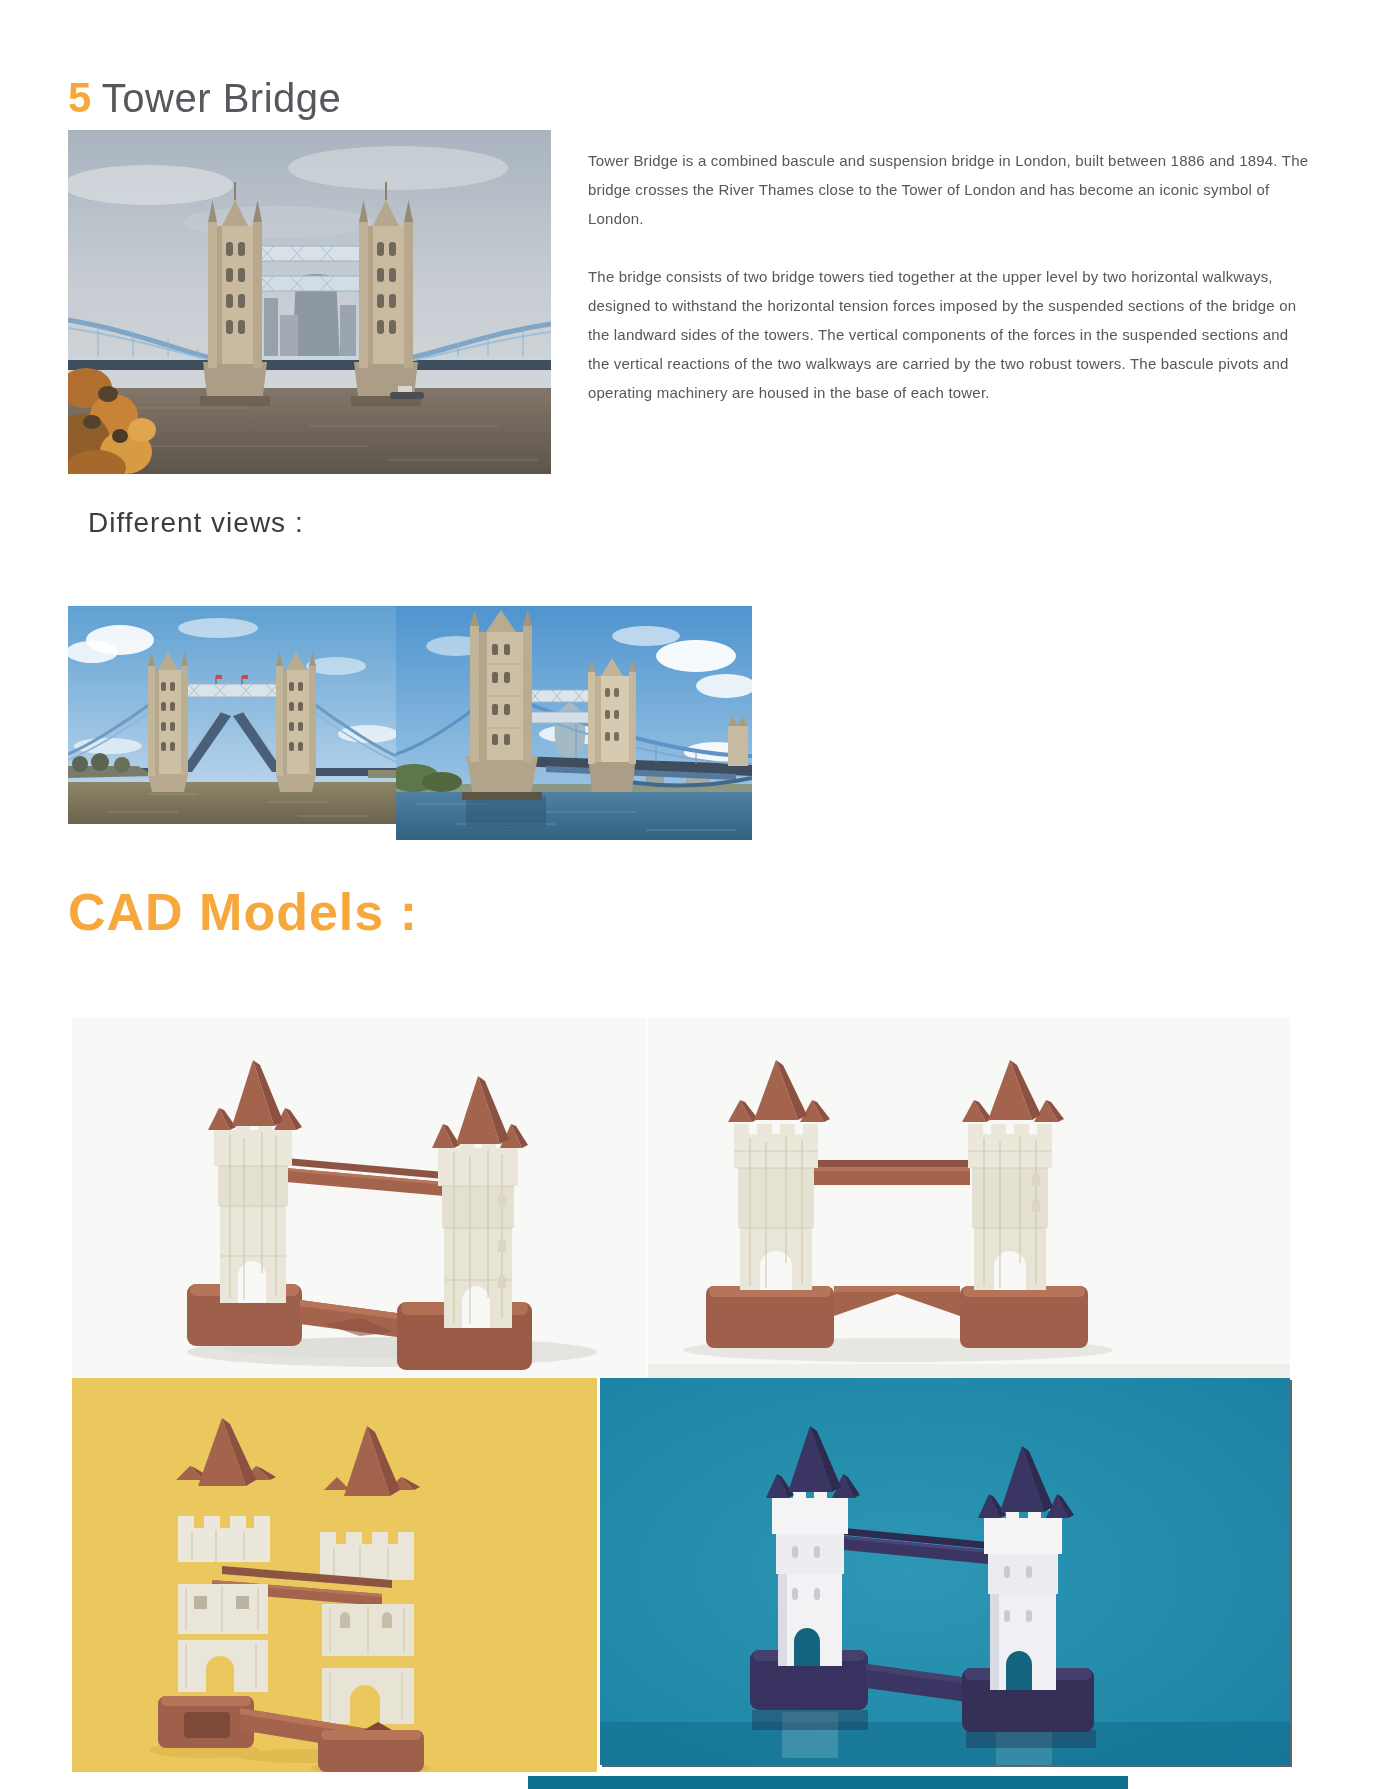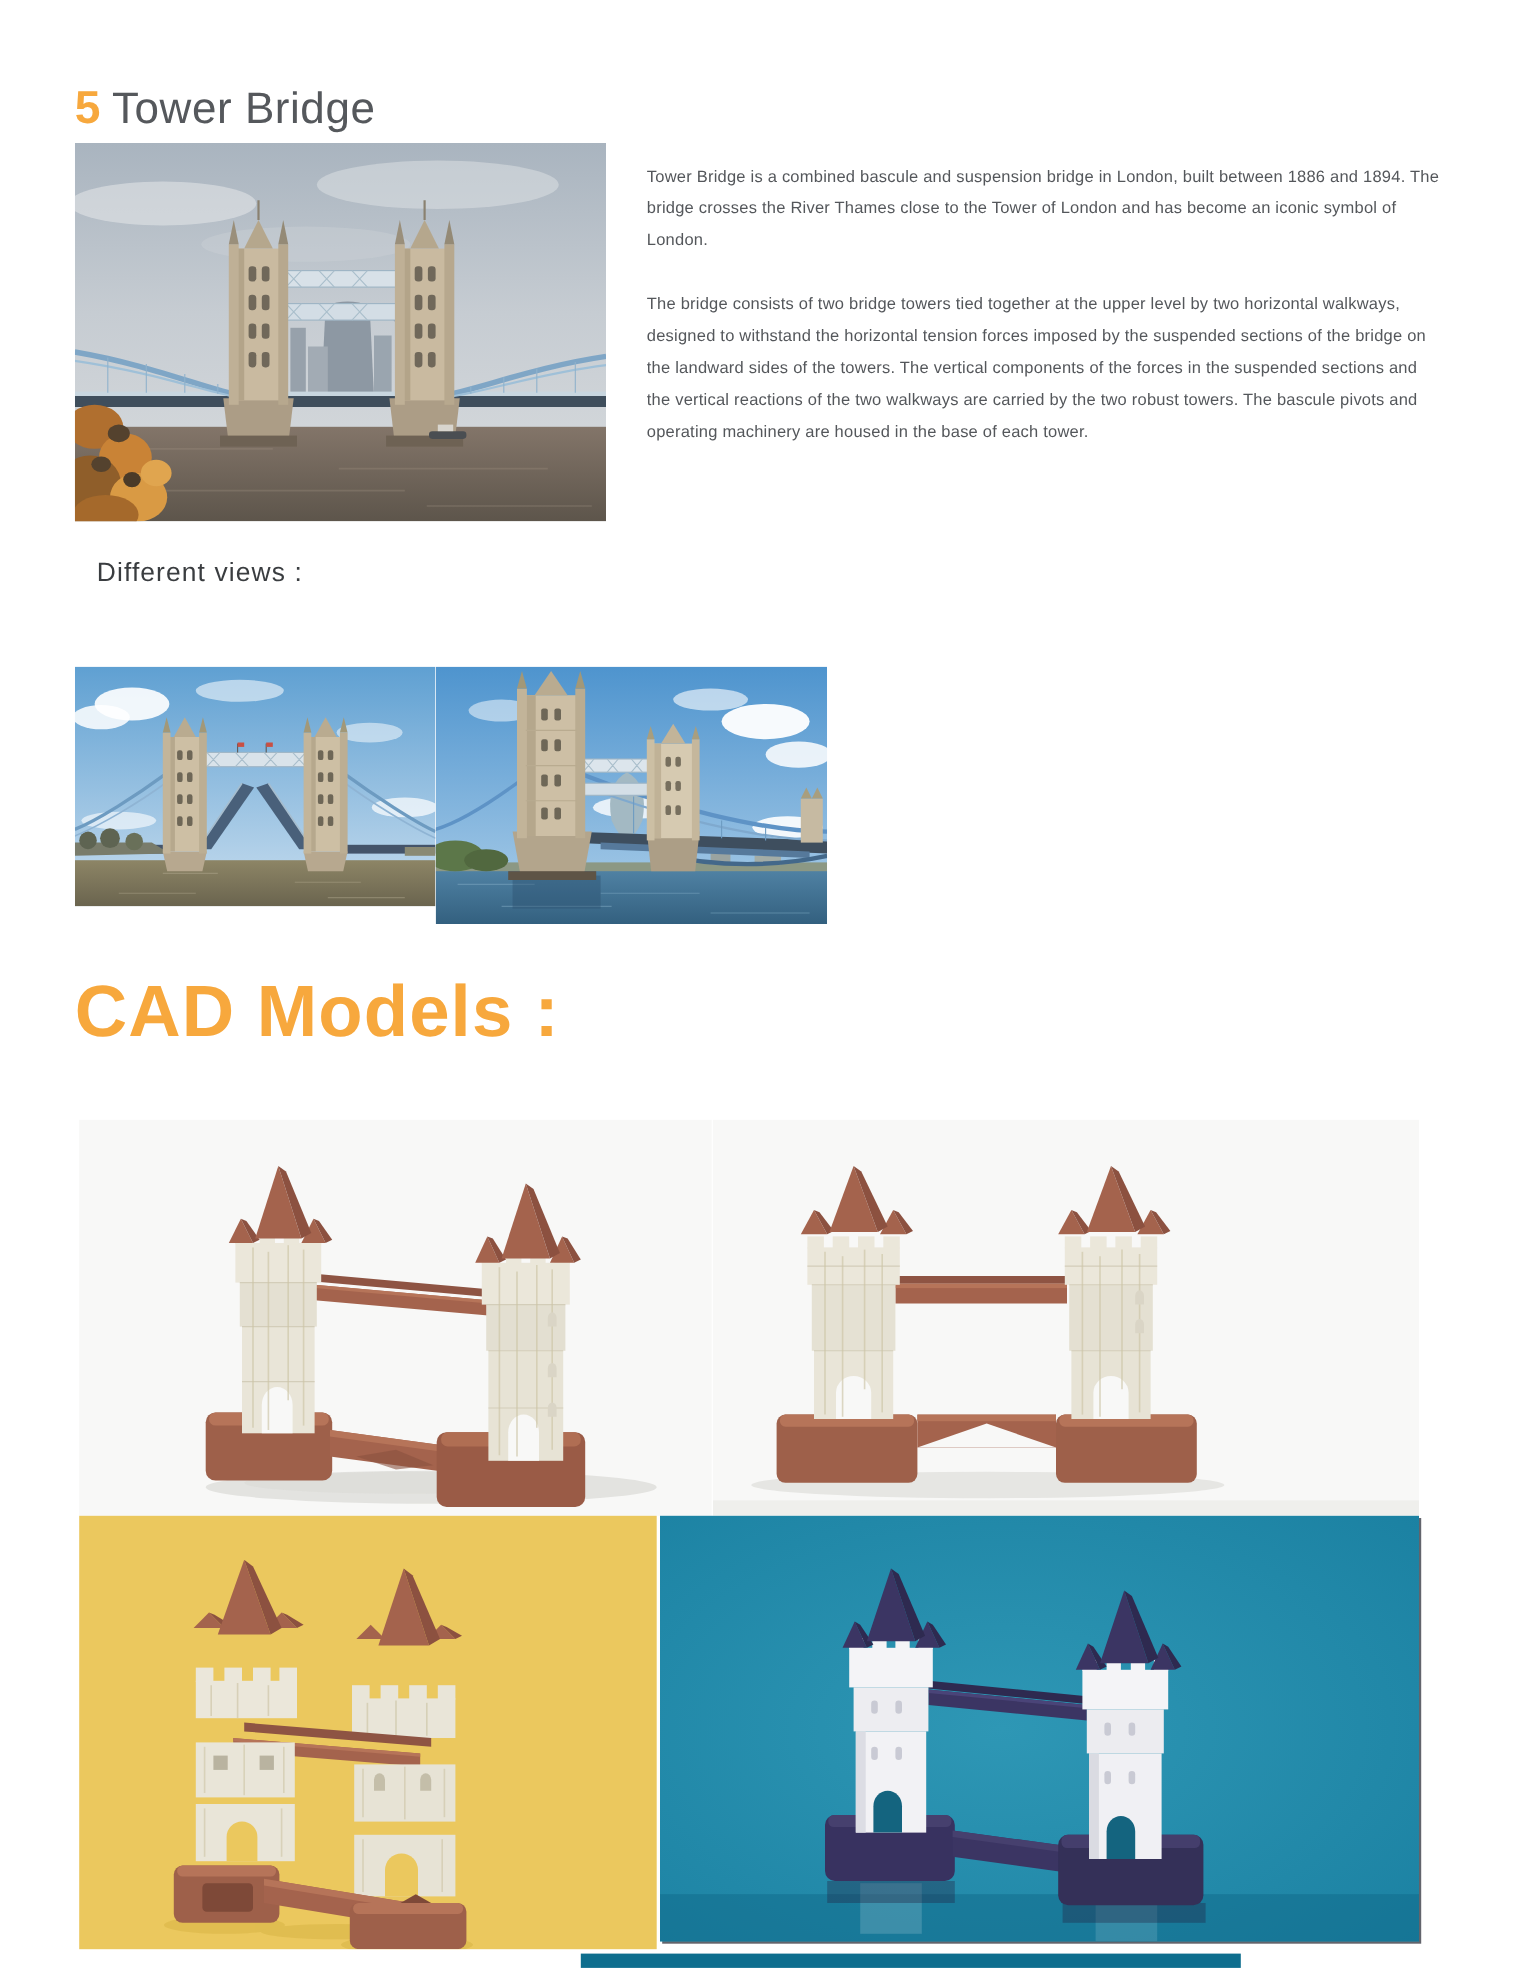--- a/index.html
+++ b/index.html
@@ -8,22 +8,22 @@
   }
   html,body{margin:0;padding:0;background:#ffffff;}
   body{font-family:"Liberation Sans", sans-serif;}
   .page{position:relative;width:1400px;height:1789px;background:#fff;overflow:hidden;}
   .abs{position:absolute;}
   .header{left:68px;top:74px;font-size:40px;letter-spacing:.5px;white-space:nowrap;}
   .sec-num{color:var(--accent-orange);font-weight:bold;font-size:42px;}
   .sec-title{color:var(--title-gray);margin-left:10px;}
   .body-text{left:588px;top:146px;width:726px;font-size:15px;line-height:29px;color:var(--body-text);letter-spacing:.2px;}
   .body-text p{margin:0 0 29px 0;}
-  .diff-label{left:88px;top:507px;font-size:24px;color:var(--label-gray);letter-spacing:1px;}
-  .cad-heading{left:68px;top:886px;font-size:66px;line-height:1;font-weight:bold;color:var(--accent-orange);letter-spacing:1px;white-space:nowrap;}
+  .diff-label{left:88px;top:507px;font-size:28px;color:var(--label-gray);letter-spacing:1px;}
+  .cad-heading{left:68px;top:886px;font-size:52px;line-height:1;font-weight:bold;color:var(--accent-orange);letter-spacing:1px;white-space:nowrap;}
   figure{margin:0;position:absolute;overflow:hidden;}
   figure svg{display:block;width:100%;height:100%;}
   .f-hero{left:68px;top:130px;width:483px;height:344px;}
   .f-open{left:68px;top:606px;width:328px;height:218px;}
   .f-angle{left:396px;top:606px;width:356px;height:234px;}
   .f-cad1{left:72px;top:1018px;width:575px;height:360px;background:#F8F8F7;}
   .f-cad2{left:648px;top:1018px;width:642px;height:360px;background:#F8F8F7;}
   .f-cad3{left:72px;top:1378px;width:525px;height:394px;background:var(--cad-yellow);}
   .f-cad4{left:600px;top:1378px;width:690px;height:387px;background:var(--cad-teal);box-shadow:2px 2px 0 rgba(70,73,82,.85);}
   .f-strip{left:528px;top:1776px;width:600px;height:13px;background:#0E6E8E;}

